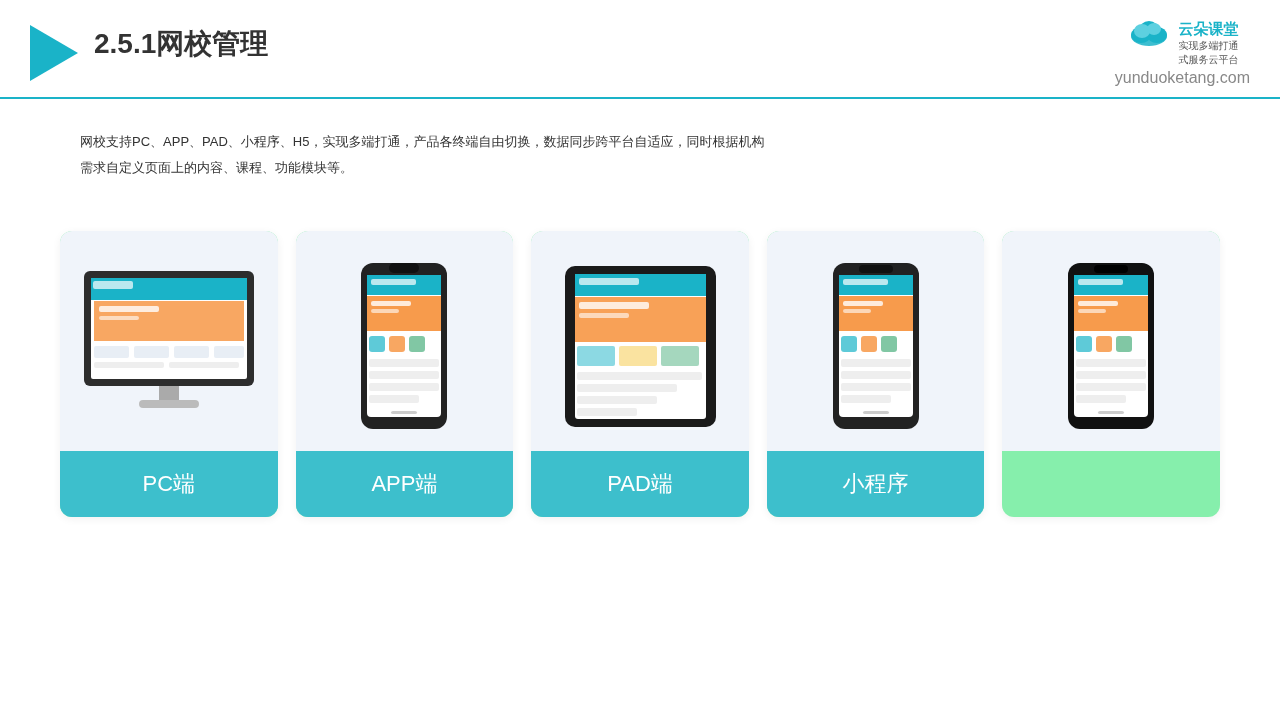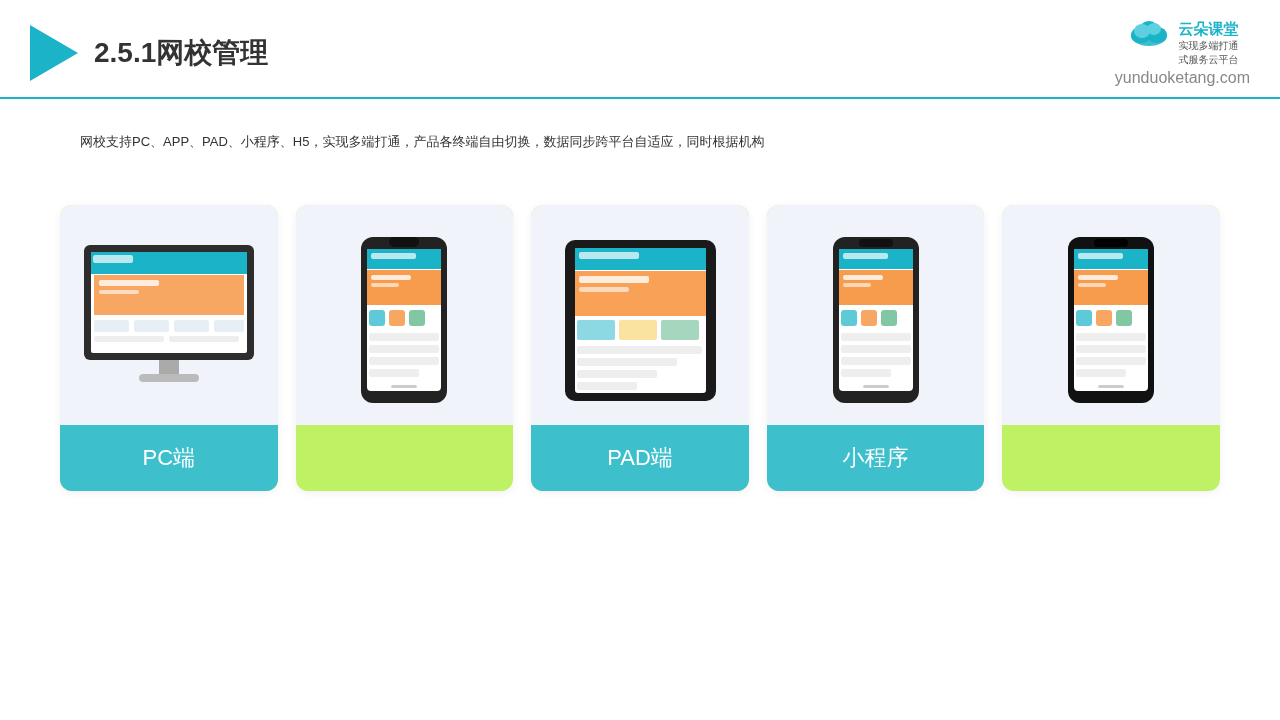--- a/index.html
+++ b/index.html
@@ -15,21 +15,21 @@
     
     .header {
       display: flex;
       align-items: center;
       justify-content: space-between;
       padding: 18px 30px 10px 30px;
       border-bottom: 2px solid #1ab3c8;
     }
     .header-left {
       display: flex;
-      align-items: center;
+      align-items: flex-start;
       gap: 16px;
     }
     .logo-triangle {
       width: 0;
       height: 0;
       border-top: 28px solid transparent;
       border-bottom: 28px solid transparent;
       border-left: 48px solid #1ab3c8;
     }
     .page-title {
@@ -74,21 +74,21 @@
     
     .cards-section {
       display: flex;
       justify-content: center;
       gap: 18px;
       padding: 30px 60px 20px 60px;
       margin-top: 10px;
     }
 
     .device-card {
-      background: #bef264;
+      background: #86efac;
       border-radius: 12px;
       width: 220px;
       display: flex;
       flex-direction: column;
       align-items: center;
       overflow: hidden;
       box-shadow: 0 2px 8px rgba(0,0,0,0.06);
     }
 
     .device-image-area {
@@ -149,20 +149,21 @@
         <div class="brand-text-right" style="font-size:10px;color:#555;white-space:pre-line;">实现多端打通
 式服务云平台</div>
       </div>
     </div>
     <div class="brand-url">yunduoketang.com</div>
   </div>
 </div>
 
 <div class="description">
   <div>网校支持PC、APP、PAD、小程序、H5，实现多端打通，产品各终端自由切换，数据同步跨平台自适应，同时根据机构</div>
+  <div>需求自定义页面上的内容、课程、功能模块等。</div>
 </div>
 
 <div class="cards-section">
 
   <div class="device-card">
     <div class="device-image-area">
       <svg class="pc-mockup" viewBox="0 0 180 160" xmlns="http://www.w3.org/2000/svg">
 
         <rect x="5" y="5" width="170" height="115" rx="6" ry="6" fill="#2d2d2d"></rect>
         <rect x="12" y="12" width="156" height="101" rx="2" ry="2" fill="#fff"></rect>
@@ -203,20 +204,21 @@
         <rect x="30" y="75" width="16" height="16" rx="3" fill="#f5821f" opacity="0.7"></rect>
         <rect x="50" y="75" width="16" height="16" rx="3" fill="#4caf7d" opacity="0.7"></rect>
         <rect x="10" y="98" width="70" height="8" rx="2" fill="#eee"></rect>
         <rect x="10" y="110" width="70" height="8" rx="2" fill="#eee"></rect>
         <rect x="10" y="122" width="70" height="8" rx="2" fill="#eee"></rect>
         <rect x="10" y="134" width="50" height="8" rx="2" fill="#eee"></rect>
 
         <rect x="32" y="150" width="26" height="3" rx="2" fill="#ccc"></rect>
       </svg>
     </div>
+    <div class="device-label">APP端</div>
   </div>
 
   <div class="device-card">
     <div class="device-image-area">
       <svg class="tablet-mockup" viewBox="0 0 155 165" xmlns="http://www.w3.org/2000/svg">
 
         <rect x="2" y="2" width="151" height="161" rx="10" ry="10" fill="#1a1a1a"></rect>
         <rect x="12" y="10" width="131" height="145" rx="3" ry="3" fill="#fff"></rect>
 
         <circle cx="77.5" cy="160" r="0" fill="#333"></circle>

